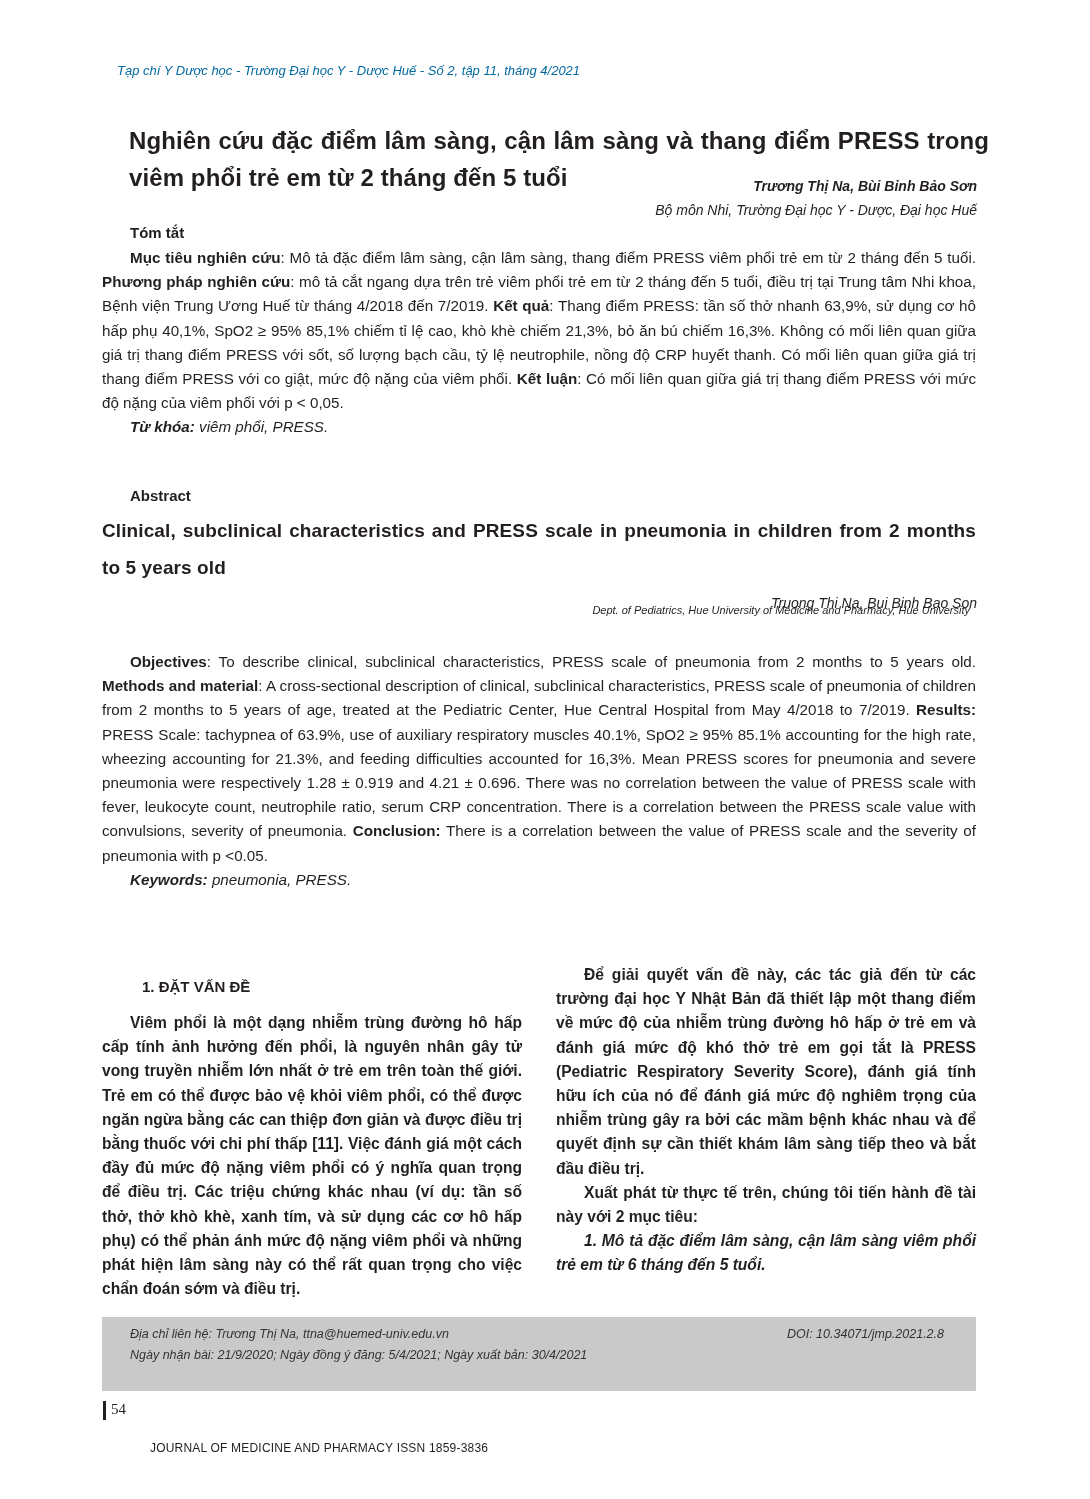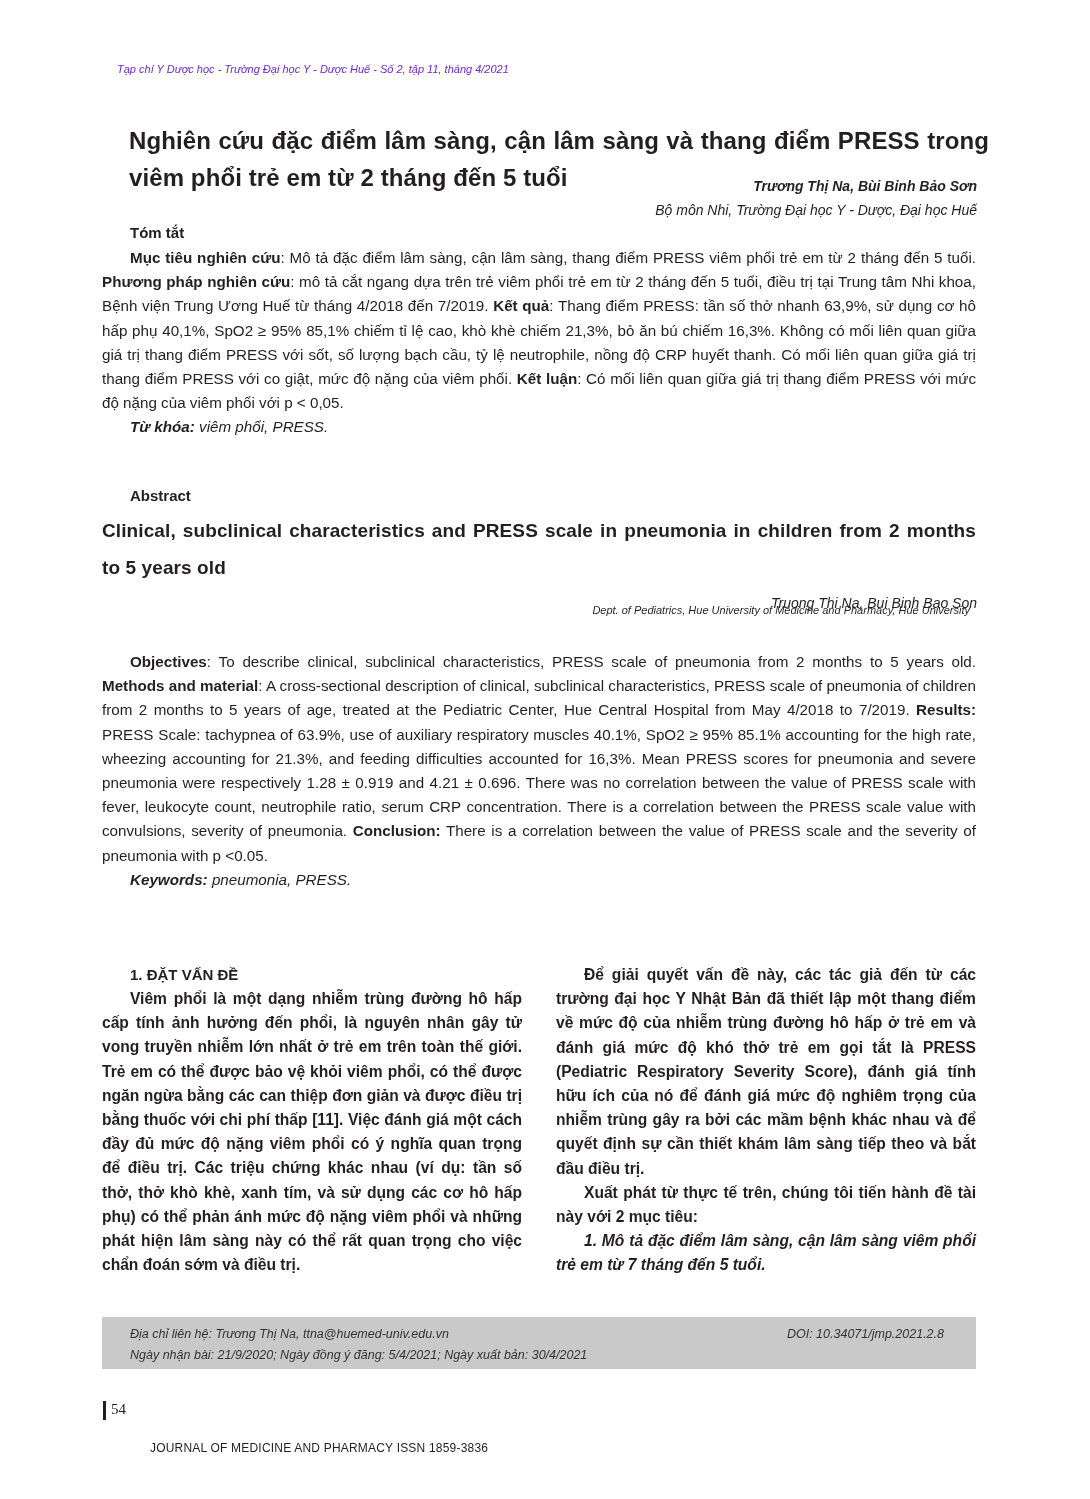--- a/index.html
+++ b/index.html
@@ -1,39 +1,39 @@
 <!DOCTYPE html>
 <html><head>
 <meta charset="utf-8">
 <style>
   html, body { margin: 0; padding: 0; background: #ffffff; }
   body { width: 1090px; height: 1499px; position: relative; overflow: hidden;
          font-family: "Liberation Sans", sans-serif; color: #231f20; }
-  .running-head { position: absolute; left: 117px; top: 63px; font-size: 11px; font-style: italic; color: #6d28d9; }
+  .running-head { position: absolute; left: 117px; top: 63px; font-size: 13px; font-style: italic; color: #0369a1; }
   .title-vi { position: absolute; left: 117px; top: 110px; width: 860px; font-size: 24px; font-weight: bold;
               line-height: 37px; text-align: justify; text-align-last: left; color: #231f20; letter-spacing: 0.1px; }
   .authors-vi { position: absolute; right: 113px; top: 178px; font-size: 14px; font-weight: bold; font-style: italic; }
   .affil-vi { position: absolute; right: 113px; top: 202px; font-size: 14px; font-style: italic; }
   .section-label { position: absolute; left: 130px; font-size: 15px; font-weight: bold; }
   .abstract-body { position: absolute; left: 102px; width: 874px; font-size: 15.2px; line-height: 24.2px;
                    text-align: justify; color: #231f20; }
   .abstract-body p { margin: 0; text-indent: 28px; }
   .abstract-body b { font-weight: bold; }
   .title-en { position: absolute; left: 102px; top: 512px; width: 874px; font-size: 19px; font-weight: bold;
               line-height: 37px; text-align: justify; text-align-last: left; letter-spacing: 0.1px; }
   .authors-en { position: absolute; right: 113px; top: 595px; font-size: 14px; font-style: italic; }
   .affil-en { position: absolute; right: 120px; top: 604px; font-size: 11px; font-style: italic; }
   .col { position: absolute; top: 963px; width: 420px; font-size: 15.6px; line-height: 24.2px;
          text-align: justify; color: #231f20; }
   .col p { margin: 0; text-indent: 28px; font-weight: bold; }
   .col-left { left: 102px; }
   .col-right { left: 556px; }
-  .col h2 { margin: 0; font-size: 15px; font-weight: bold; text-indent: 28px; line-height: 24px; }
+  .col h2 { margin: 12px; font-size: 15px; font-weight: bold; text-indent: 28px; line-height: 24px; }
   .italic { font-style: italic; }
-  .footer-box { position: absolute; left: 102px; top: 1317px; width: 874px; height: 52px; background: #c9c9ca; text-align: center; }
+  .footer-box { position: absolute; left: 102px; top: 1317px; width: 874px; height: 74px; background: #c9c9ca; text-align: center; }
   .footer-box .line1 { position: absolute; left: 28px; top: 10px; font-size: 12.5px; font-style: italic; color: #333; }
   .footer-box .line2 { position: absolute; left: 28px; top: 31px; font-size: 12.5px; font-style: italic; color: #333; }
   .footer-box .doi { position: absolute; right: 32px; top: 10px; font-size: 12.5px; font-style: italic; color: #333; }
   .page-bar { position: absolute; left: 103px; top: 1401px; width: 3px; height: 19px; background: #231f20; }
   .page-num { position: absolute; left: 111px; top: 1401px; font-family: "Liberation Serif", serif; font-size: 15px; }
   .journal-foot { position: absolute; left: 150px; top: 1441px; font-family: Liberation Sans, sans-serif; font-size: 12px; letter-spacing: 0.2px; }
 </style>
 </head>
 <body>
 
@@ -61,21 +61,21 @@
 </div>
 
 <div class="col col-left">
   <h2>1. ĐẶT VẤN ĐỀ</h2>
   <p>Viêm phổi là một dạng nhiễm trùng đường hô hấp cấp tính ảnh hưởng đến phổi, là nguyên nhân gây tử vong truyền nhiễm lớn nhất ở trẻ em trên toàn thế giới. Trẻ em có thể được bảo vệ khỏi viêm phổi, có thể được ngăn ngừa bằng các can thiệp đơn giản và được điều trị bằng thuốc với chi phí thấp [11]. Việc đánh giá một cách đầy đủ mức độ nặng viêm phổi có ý nghĩa quan trọng để điều trị. Các triệu chứng khác nhau (ví dụ: tần số thở, thở khò khè, xanh tím, và sử dụng các cơ hô hấp phụ) có thể phản ánh mức độ nặng viêm phổi và những phát hiện lâm sàng này có thể rất quan trọng cho việc chẩn đoán sớm và điều trị.</p>
 </div>
 
 <div class="col col-right">
   <p>Để giải quyết vấn đề này, các tác giả đến từ các trường đại học Y Nhật Bản đã thiết lập một thang điểm về mức độ của nhiễm trùng đường hô hấp ở trẻ em và đánh giá mức độ khó thở trẻ em gọi tắt là PRESS (Pediatric Respiratory Severity Score), đánh giá tính hữu ích của nó để đánh giá mức độ nghiêm trọng của nhiễm trùng gây ra bởi các mầm bệnh khác nhau và để quyết định sự cần thiết khám lâm sàng tiếp theo và bắt đầu điều trị.</p>
   <p>Xuất phát từ thực tế trên, chúng tôi tiến hành đề tài này với 2 mục tiêu:</p>
-  <p class="italic">1. Mô tả đặc điểm lâm sàng, cận lâm sàng viêm phổi trẻ em từ 7 tháng đến 5 tuổi.</p>
+  <p class="italic">1. Mô tả đặc điểm lâm sàng, cận lâm sàng viêm phổi trẻ em từ 6 tháng đến 5 tuổi.</p>
 </div>
 
 <div class="footer-box">
   <div class="line1">Địa chỉ liên hệ: Trương Thị Na, ttna@huemed-univ.edu.vn</div>
   <div class="line2">Ngày nhận bài: 21/9/2020; Ngày đồng ý đăng: 5/4/2021; Ngày xuất bản: 30/4/2021</div>
   <div class="doi">DOI: 10.34071/jmp.2021.2.8</div>
 </div>
 
 <div class="page-bar"></div>
 <div class="page-num">54</div>

